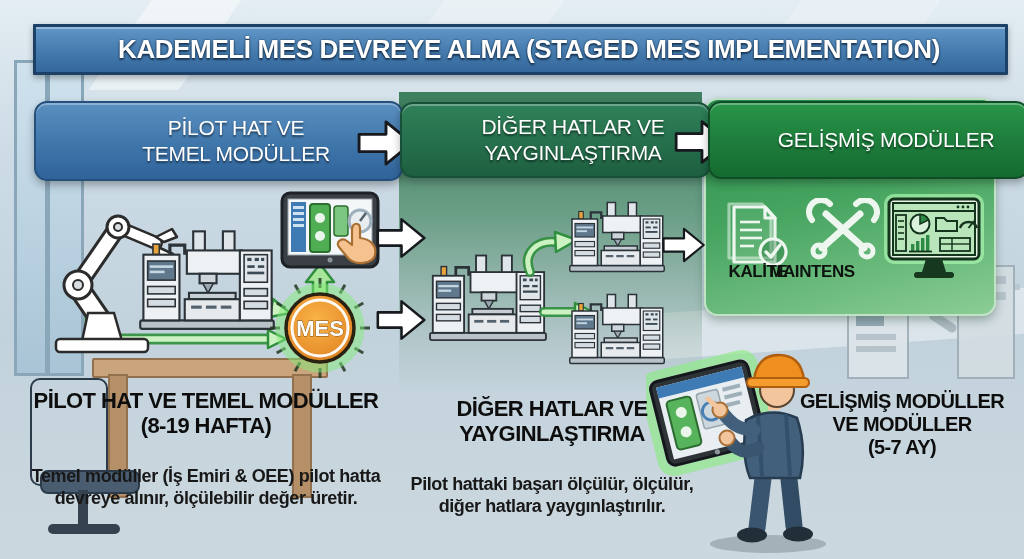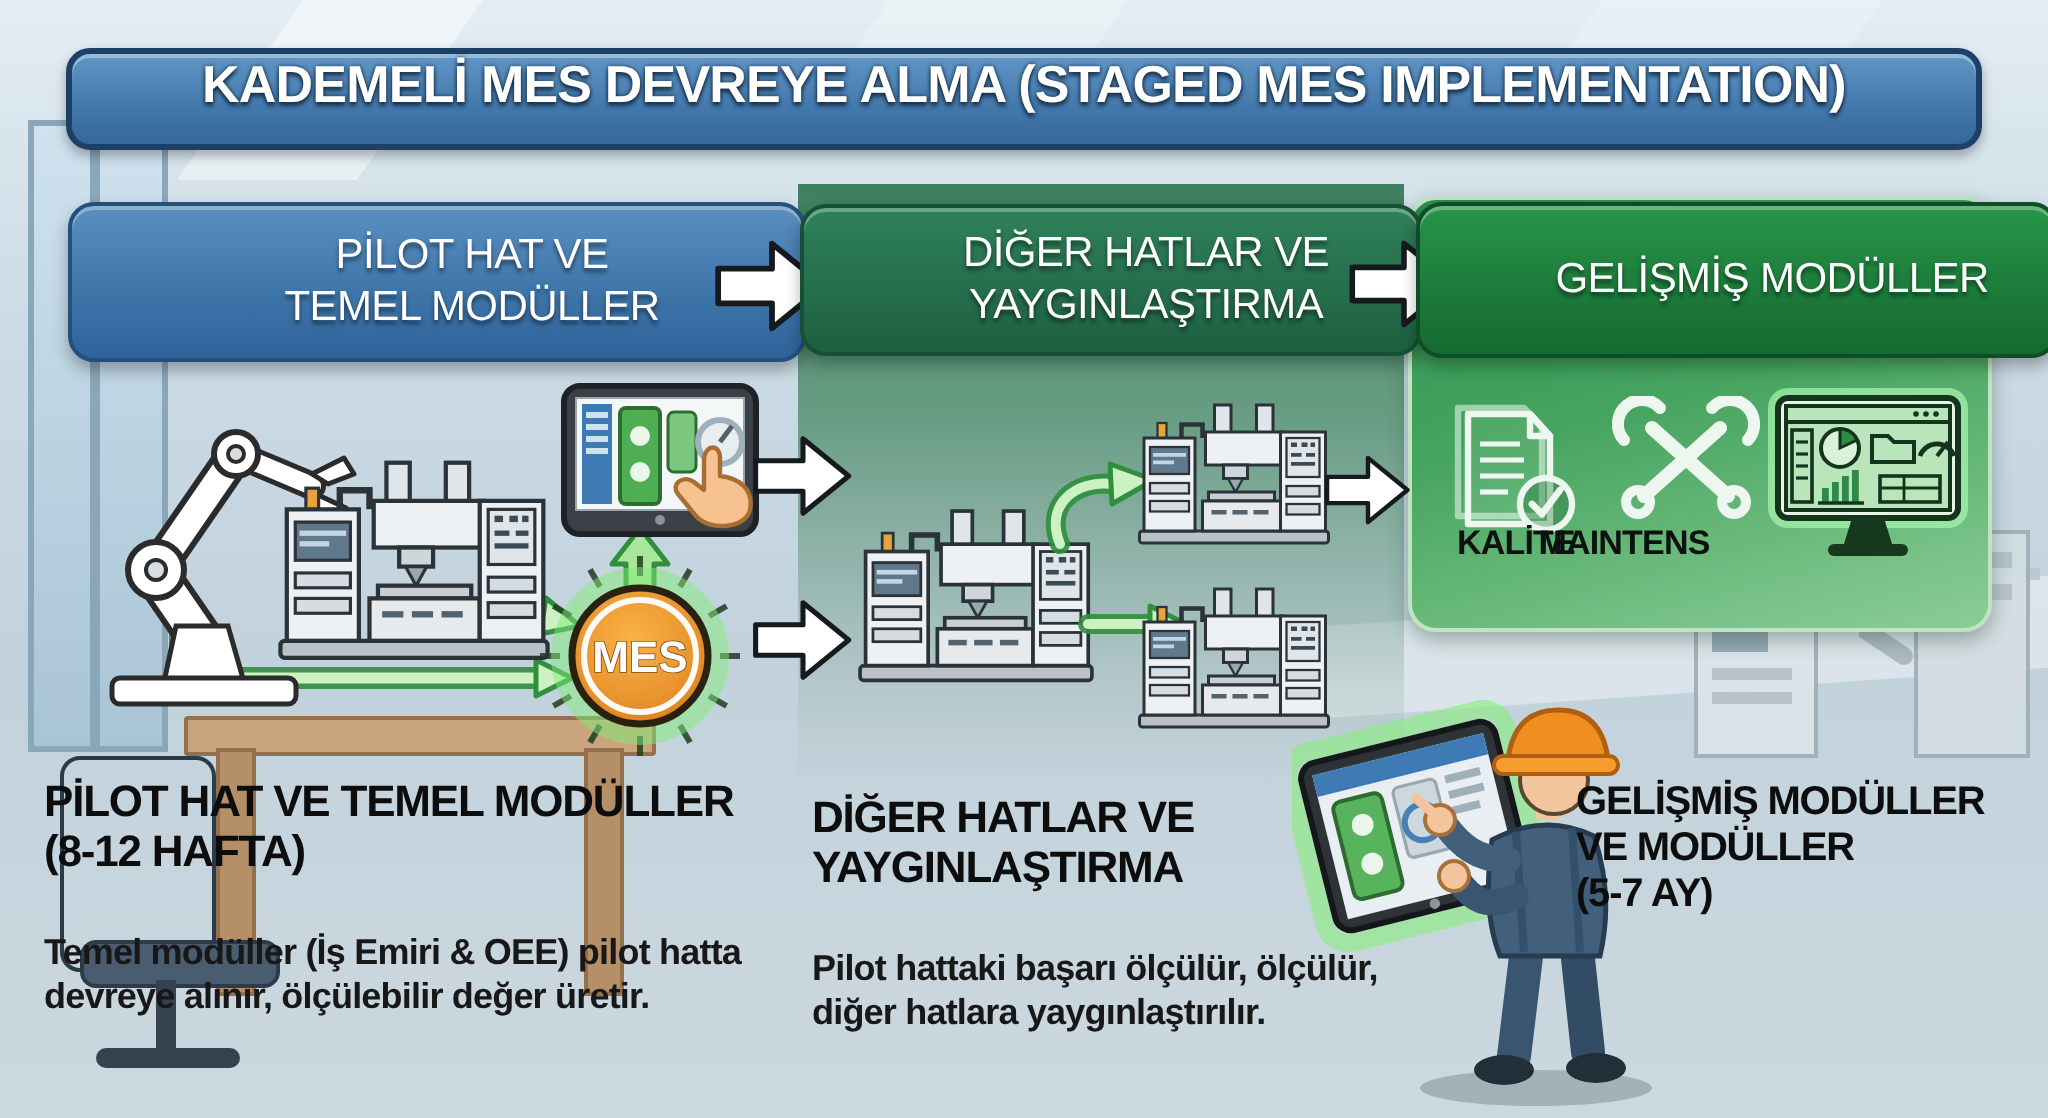--- a/index.html
+++ b/index.html
@@ -21,39 +21,39 @@
   .chair-post{position:absolute;left:78px;top:490px;width:10px;height:38px;background:#35424f;}
   .chair-base{position:absolute;left:48px;top:524px;width:72px;height:10px;background:#35424f;border-radius:5px;}
   .floorband{position:absolute;left:640px;top:300px;width:420px;height:46px;background:rgba(255,255,255,.4);transform:skewY(-4deg);}
   
   .midstrip{position:absolute;left:399px;top:92px;width:303px;height:302px;
             background:linear-gradient(180deg,rgba(52,122,86,.95) 0%,rgba(74,138,102,.75) 40%,rgba(140,170,155,.28) 82%,rgba(160,180,170,0) 100%);}
   .rightpanel{position:absolute;left:704px;top:98px;width:288px;height:214px;border-radius:14px;
             background:linear-gradient(165deg,#2c8f4e 0%,#45a45f 45%,#8bcd95 100%);
             border:2px solid #bfe3c4;box-shadow:0 4px 10px rgba(20,60,35,.35);}
   
-  .banner{position:absolute;left:33px;top:24px;width:952px;height:45px;border-radius:12px;
+  .banner{position:absolute;left:33px;top:24px;width:952px;height:45px;border-radius:1px;
           background:linear-gradient(180deg,#6197c7 0%,#447aad 55%,#35689c 100%);
-          border:3px solid #1d4166;display:flex;align-items:flex-start;justify-content:center;
-          box-shadow:inset 0 2px 0 rgba(255,255,255,.35),0 3px 6px rgba(0,0,0,.3);}
+          border:3px solid #1d4166;display:flex;align-items:center;justify-content:center;
+          box-shadow:inset 0 2px 0 rgba(255,255,255,.35),0 3px 6px rgba(0,0,0,.3);padding-left:17px;}
   .banner span{color:#fff;font-weight:bold;font-size:26px;letter-spacing:-.4px;
           text-shadow:0 2px 2px rgba(8,25,45,.65),0 0 2px rgba(8,25,45,.8);white-space:nowrap;}
   .hdr{position:absolute;display:flex;flex-direction:column;align-items:center;justify-content:center;
        border-radius:13px;color:#fff;font-weight:normal;text-align:center;
        box-shadow:inset 0 2px 0 rgba(255,255,255,.3),0 4px 8px rgba(0,0,0,.3);padding-left:35px;}
   .hdr span{font-size:21px;line-height:1.25;letter-spacing:-.3px;
        text-shadow:0 2px 2px rgba(0,0,0,.5);white-space:nowrap;}
   .hdr1{left:34px;top:101px;width:330px;height:76px;border:2px solid #24507b;
         background:linear-gradient(180deg,#5a8fc0 0%,#3d74a8 60%,#2f639a 100%);}
   .hdr2{left:400px;top:102px;width:272px;height:72px;border:2px solid #174f38;
         background:linear-gradient(180deg,#2f8159 0%,#256d4b 60%,#1d5f40 100%);}
   .hdr3{left:708px;top:101px;width:282px;height:74px;border:2px solid #0f4d26;
         background:linear-gradient(180deg,#289549 0%,#1c7a3a 60%,#146a30 100%);}
   
-  .foot{position:absolute;color:#0d0d0d;}
+  .foot{position:absolute;text-align:center;color:#0d0d0d;}
   .foot .fh{font-weight:bold;font-size:22px;line-height:1.14;letter-spacing:-.6px;}
   .foot .fb{margin-top:28px;font-weight:600;font-size:18px;line-height:1.22;letter-spacing:-.4px;color:#181818;}
   .foot3 .fh{font-size:20px;}
   .foot3 .fb{font-size:16px;margin-top:8px;}
   .iconlabel{position:absolute;font-weight:bold;font-size:17px;letter-spacing:-.4px;color:#0d120e;text-align:center;}
 </style>
 </head>
 <body>
 
 <div class="root">
@@ -346,21 +346,21 @@
     <rect x="122" y="70" width="12" height="12" fill="#f2c59c"></rect>
     <circle cx="131" cy="62" r="17" fill="#f2c59c" stroke="#5a4630" stroke-width="2"></circle>
     <path d="M116,56 Q122,42 136,44 Q147,46 147,58 L142,52 Q132,45 122,51 Z" fill="#2b241e"></path>
     <path d="M108,52 Q111,27 133,27 Q155,27 158,52 Z" fill="#ef8f1f" stroke="#b05f10" stroke-width="2.5"></path>
     <rect x="101" y="50" width="62" height="9" rx="4.5" fill="#f49d2c" stroke="#b05f10" stroke-width="2"></rect>
   </svg>
 
   <div class="foot" style="left:22px;top:388px;width:368px;">
     <div class="fh">
       <div>PİLOT HAT VE TEMEL MODÜLLER</div>
-      <div>(8-12 HAFTA)</div>
+      <div>(8-19 HAFTA)</div>
     </div>
     <div class="fb">Temel modüller (İş Emiri &amp; OEE) pilot hatta devreye alınır, ölçülebilir değer üretir.</div>
   </div>
 
   <div class="foot" style="left:406px;top:396px;width:292px;">
     <div class="fh">
       <div>DİĞER HATLAR VE</div>
       <div>YAYGINLAŞTIRMA</div>
     </div>
     <div class="fb">Pilot hattaki başarı ölçülür, ölçülür, diğer hatlara yaygınlaştırılır.</div>

